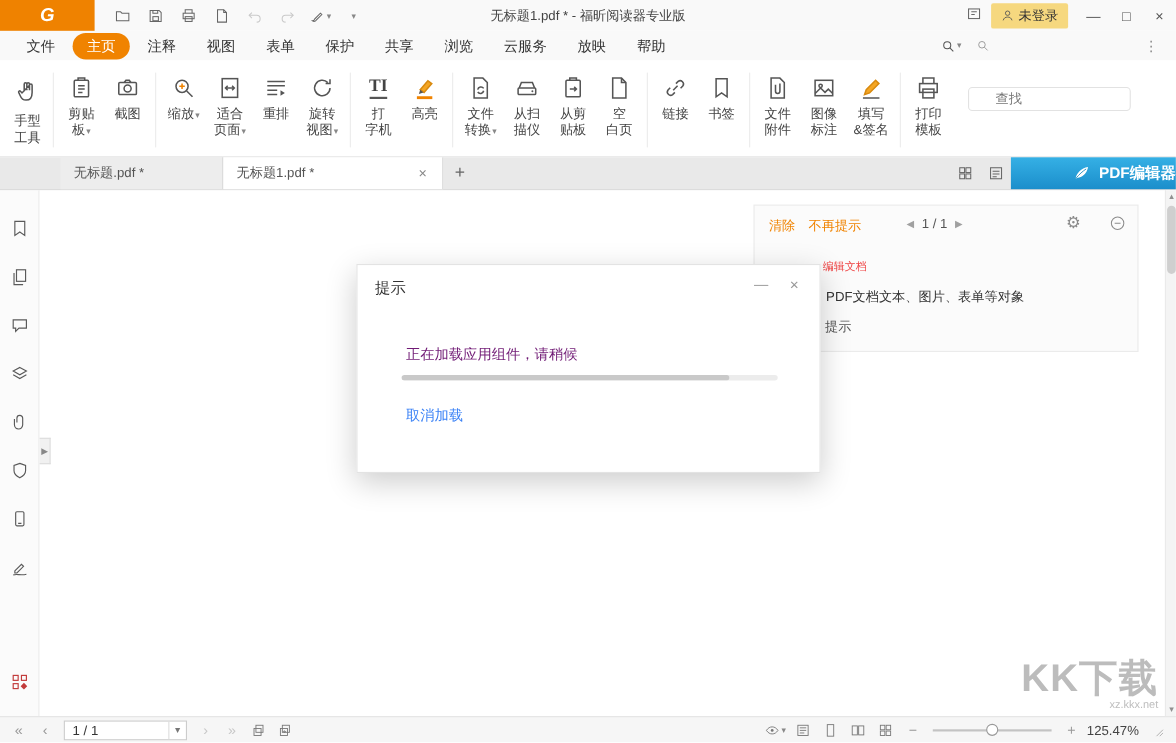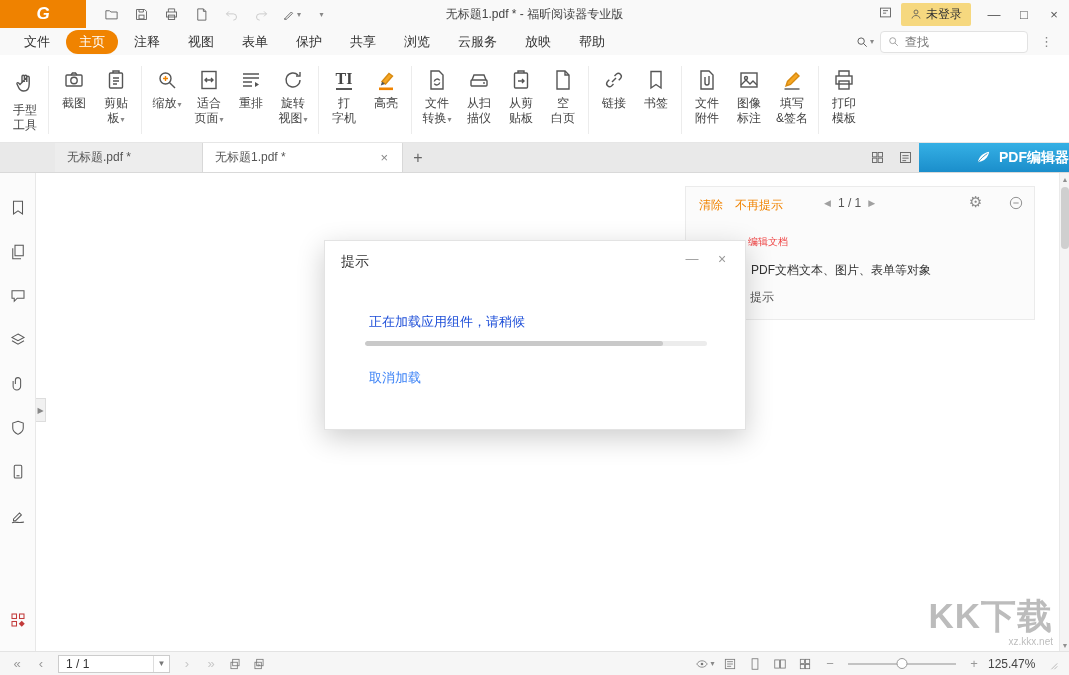--- a/index.html
+++ b/index.html
@@ -26,21 +26,21 @@
 
   
   .menubar { height:27px; background:#f9f9f9; display:flex; align-items:center; padding:0 10px; flex:0 0 auto; }
   .menu-item { padding:3px 14px; font-size:13px; color:#333; cursor:default; white-space:nowrap; }
   .menu-item.active { background:#f08300; color:#fff; border-radius:12px; padding:3px 13px; margin:16px 2px; }
   .mb-right { margin-left:auto; display:flex; align-items:center; gap:6px; }
   .zoomtool { display:flex; align-items:center; color:#555; }
   .zoomtool svg { width:14px; height:14px; stroke:#555; fill:none; stroke-width:1.6; }
   .findbox { position:relative; width:148px; height:22px; }
   .findbox svg { position:absolute; left:7px; top:4px; width:13px; height:13px; stroke:#999; fill:none; stroke-width:1.6; }
-  .findbox input { width:100%; height:100%; border:1px solid #e2e2e2; border-radius:4px; background:#fff; padding:0 20px 0 24px; font-size:12px; color:#333; outline:none; font-family:inherit; }
+  .findbox input { width:100%; height:100%; border:1px solid #e2e2e2; border-radius:4px; background:#fff; padding:0 20px 0 24px; font-size:12px; color:#333; outline:none; font-family:inherit;margin-top:48px; }
   .kebab { color:#888; font-size:13px; padding:0 6px; }
 
   
   .ribbon { height:88px; background:#fff; border-bottom:1px solid #e6e6e6; display:flex; align-items:stretch; padding:5px 4px 2px 6px; flex:0 0 auto; }
   .handtool { width:38px; display:flex; flex-direction:column; align-items:center; justify-content:center; gap:4px; }
   .handtool .hlabel { font-size:12px; line-height:15px; text-align:center; white-space:pre-line; color:#444; }
   .rdiv { width:1px; background:#ececec; margin:6px 4px; }
   .rtool { min-width:42px; padding:4px 6px 0; display:flex; flex-direction:column; align-items:center; }
   .ric { height:32px; display:flex; align-items:center; justify-content:center; }
   .ric svg { width:24px; height:24px; stroke:#555; fill:none; stroke-width:1.4; }
@@ -91,21 +91,21 @@
   .tp-min svg { width:16px; height:16px; stroke:#8a8a8a; fill:none; stroke-width:1.4; }
   .tp-frag-link { position:absolute; left:62px; top:48px; color:#ef4444; font-size:10px; }
   .tp-frag-body { position:absolute; left:65px; top:75px; color:#333; font-size:12px; }
   .tp-frag-foot { position:absolute; left:64px; top:102px; color:#555; font-size:12px; }
 
   
   .dialog { position:absolute; left:288px; top:67px; width:422px; height:190px; background:#fff; border:1px solid #e3e3e3; box-shadow:0 8px 26px rgba(0,0,0,.20); z-index:50; }
   .dlg-title { position:absolute; left:16px; top:12px; font-size:14px; color:#333; }
   .dlg-min { position:absolute; right:44px; top:10px; color:#999; font-size:13px; width:18px; text-align:center; }
   .dlg-close { position:absolute; right:14px; top:10px; color:#999; font-size:14px; width:18px; text-align:center; }
-  .dlg-msg { position:absolute; left:44px; top:72px; font-size:13px; color:#1d4ed8;font-family:Liberation Mono, monospace; }
+  .dlg-msg { position:absolute; left:44px; top:72px; font-size:13px; color:#701a75;font-family:Liberation Mono, monospace; }
   .dlg-progress { position:absolute; left:40px; right:38px; top:100px; height:5px; background:#ececec; border-radius:3px; overflow:hidden; }
   .dlg-progress-fill { height:100%; background:#c9c9c9; border-radius:3px; }
   .dlg-cancel { position:absolute; left:44px; top:128px; font-size:13px; color:#3b82f6; }
 
   
   .watermark { position:absolute; right:16px; bottom:4px; text-align:right; z-index:5; opacity:.75; }
   .wm-main { font-size:35px; font-weight:bold; color:#8f8f8f; letter-spacing:1px; text-shadow:1px 1px 0 #fff, -1px -1px 0 #fff; opacity:.8; }
   .wm-sub { font-size:10px; color:#a8a8a8; margin-top:-4px; }
 
   
@@ -237,37 +237,37 @@
           </svg>
         </span>
       <span class="hlabel">手型
 工具</span>
     </div>
     <div class="rdiv"></div>
 
     <div class="rtool">
       <span class="ric">
           <svg viewBox="0 0 24 24">
+            <rect x="5.5" y="5" width="13" height="15" rx="1"></rect>
+            <path d="M9 5V3h6v2"></path>
+            <path d="M9 10h6M9 13h6M9 16h4"></path>
+          </svg>
+        </span>
+      <span class="rlabel"><span class="txt">剪贴
+板</span><span class="caret-s">▾</span></span>
+    </div>
+    <div class="rtool">
+      <span class="ric">
+          <svg viewBox="0 0 24 24">
             <path d="M9 7l1.5-2h3L15 7"></path>
             <rect x="4" y="7" width="16" height="11" rx="1"></rect>
             <circle cx="12" cy="12.5" r="3.2"></circle>
           </svg>
         </span>
       <span class="rlabel"><span class="txt">截图</span></span>
-    </div>
-    <div class="rtool">
-      <span class="ric">
-          <svg viewBox="0 0 24 24">
-            <rect x="5.5" y="5" width="13" height="15" rx="1"></rect>
-            <path d="M9 5V3h6v2"></path>
-            <path d="M9 10h6M9 13h6M9 16h4"></path>
-          </svg>
-        </span>
-      <span class="rlabel"><span class="txt">剪贴
-板</span><span class="caret-s">▾</span></span>
     </div>
     <div class="rdiv"></div>
 
     <div class="rtool">
       <span class="ric">
           <svg viewBox="0 0 24 24">
             <circle cx="10.5" cy="10.5" r="5.5"></circle>
             <path d="M14.7 14.7L20 20"></path>
             <path d="M8 10.5h5M10.5 8v5" stroke="#f08300"></path>
           </svg>

